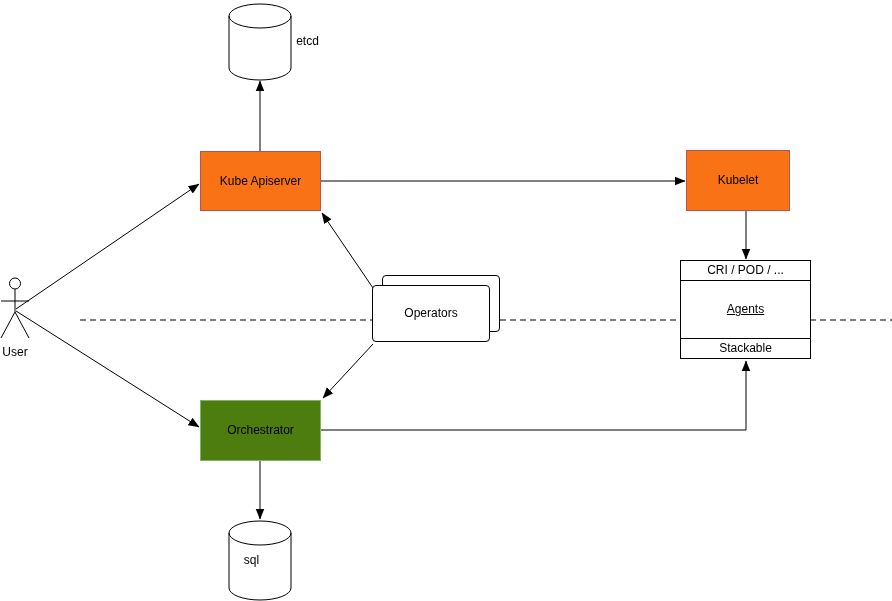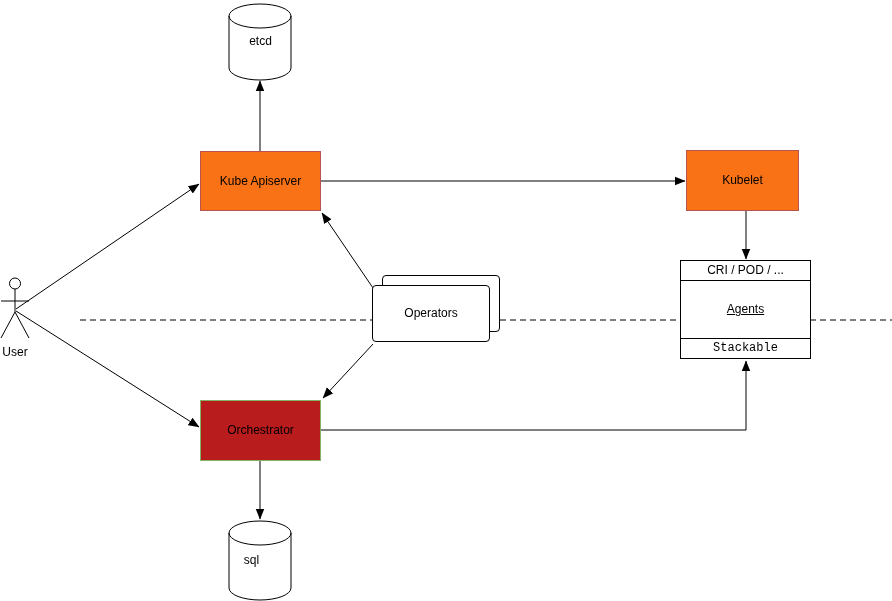--- a/index.html
+++ b/index.html
@@ -23,51 +23,51 @@
     box-sizing: border-box;
     display: flex;
     align-items: center;
     justify-content: center;
     text-align: center;
     background: #ffffff;
     border: 1px solid #000000;
     line-height: 1.2;
   }
   .node-red   { background: #f97316; border-color: #b85450; }
-  .node-green { background: #b91c1c; border-color: #82b366; }
+  .node-green { background: #4d7c0f; border-color: #82b366; }
 
   #kube-apiserver { left: 200px; top: 151px; width: 121px; height: 60px; }
-  #kubelet        { left: 686px; top: 150px; width: 113px; height: 61px; }
+  #kubelet        { left: 686px; top: 150px; width: 104px; height: 61px; }
   #orchestrator   { left: 200px; top: 400px; width: 121px; height: 61px; }
 
   .rounded { border-radius: 4px; }
   #operators-back  { left: 382px; top: 275px; width: 118px; height: 57px; }
   #operators-front { left: 372px; top: 285px; width: 118px; height: 57px; }
 
   #agents {
     left: 680px; top: 260px; width: 131px; height: 99px;
     display: flex; flex-direction: column;
     align-items: stretch; justify-content: flex-start;
     padding: 0;
     text-align: center;
   }
   .agents-row {
     display: flex; align-items: center; justify-content: center;
     box-sizing: border-box;
   }
   .agents-header { height: 20px; border-bottom: 1px solid #000000; }
   .agents-body   { flex: 1; text-decoration: underline; }
-  .agents-footer { height: 20px; border-top: 1px solid #000000; font-family: Liberation Mono, monospace; }
+  .agents-footer { height: 20px; border-top: 1px solid #000000; }
 
   .free-label {
     position: absolute;
     text-align: center;
     white-space: nowrap;
   }
-  #etcd-label { left: 229px; top: 34px;  width: 63px; }
+  #etcd-label { left: 229px; top: 34px;  width: 63px; padding-left: 47px; }
   #sql-label  { left: 229px; top: 553px; width: 45px; }
   #user-label { left: -5px;  top: 345px; width: 40px; }
 </style>
 </head>
 <body>
 
 <div class="canvas">
 
   <svg class="edges-layer" width="892" height="601" viewBox="0 0 892 601" xmlns="http://www.w3.org/2000/svg">
     <defs>

